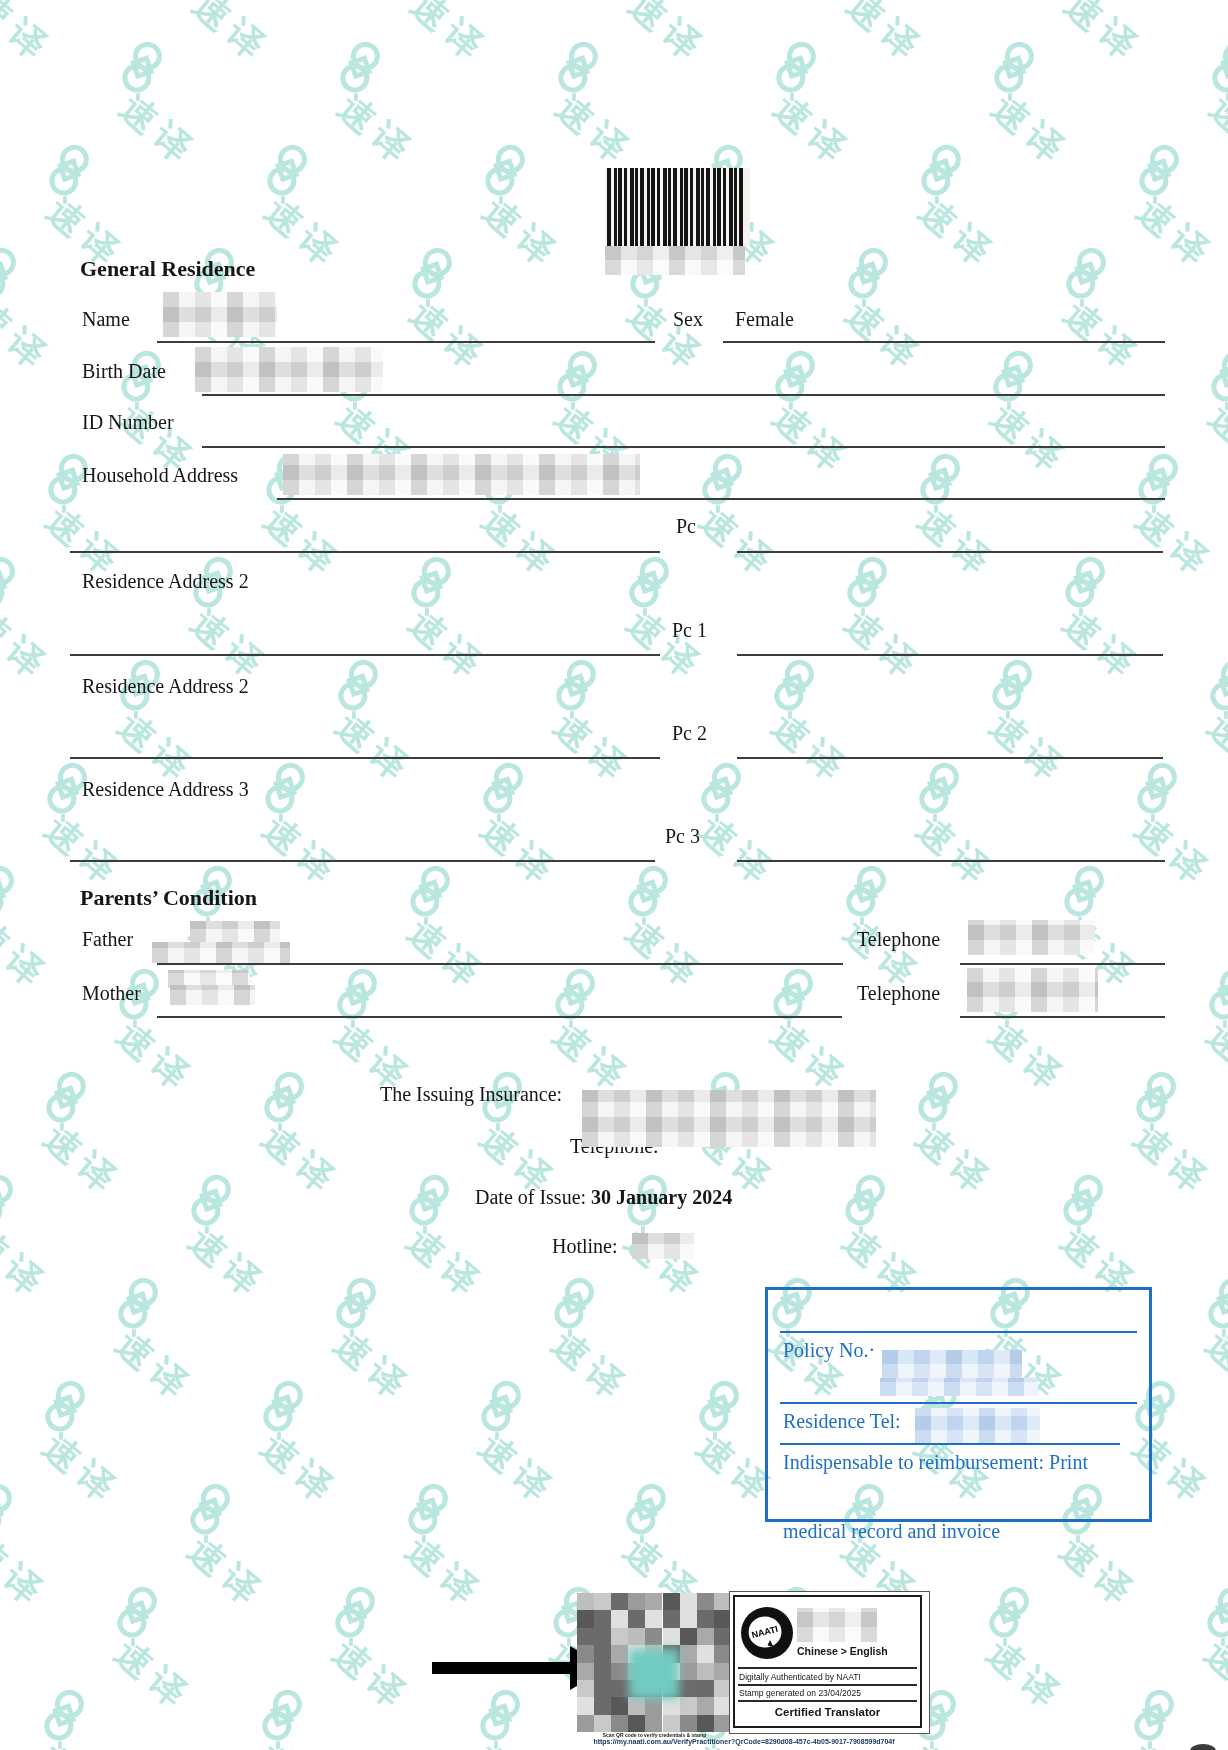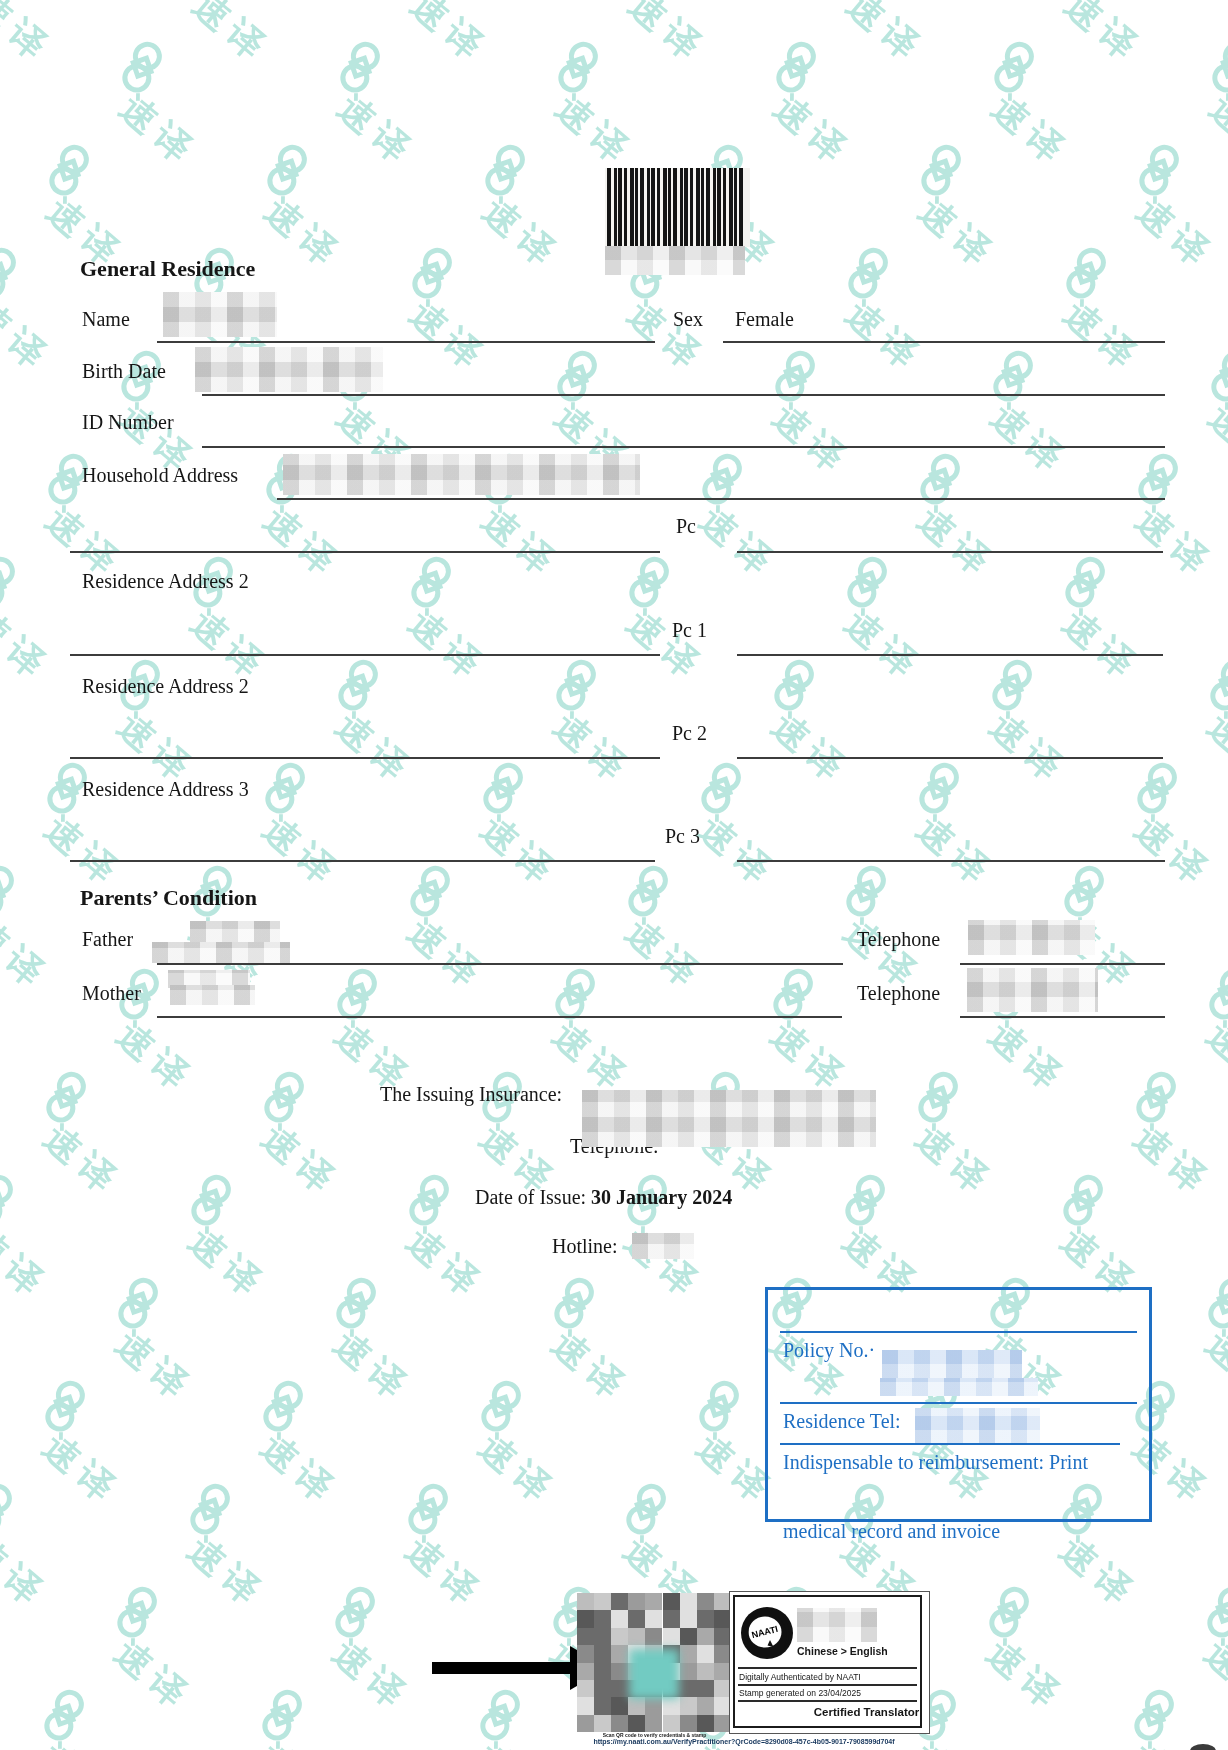--- a/index.html
+++ b/index.html
@@ -1336,20 +1336,20 @@
       <text x="26" y="30" font-size="9" font-weight="bold" text-anchor="middle" font-family="Liberation Sans, sans-serif" transform="rotate(-14 26 28)">NAATI</text>
       <path d="M31 35 l3.5 7 l-6 -1.5 z" fill="#101010"></path>
     </svg>
     <div class="px px-light" style="left:62px;top:11px;width:80px;height:34px;"></div>
     <div class="sans" style="position:absolute;left:62px;top:48px;font-size:10.5px;font-weight:bold;">Chinese &gt; English</div>
     <div class="card-rule" style="left:3px;top:70px;width:179px;"></div>
     <div class="sans" style="position:absolute;left:4px;top:75px;font-size:8.5px;">Digitally Authenticated by NAATI</div>
     <div class="card-rule" style="left:3px;top:87px;width:179px;"></div>
     <div class="sans" style="position:absolute;left:4px;top:91px;font-size:8.5px;">Stamp generated on 23/04/2025</div>
     <div class="card-rule" style="left:3px;top:103px;width:179px;"></div>
-    <div class="sans" style="position:absolute;left:0;top:109px;width:100%;text-align:center;font-size:11.5px;font-weight:bold;padding-left:39px;">Certified Translator</div>
+    <div class="sans" style="position:absolute;left:0;top:109px;width:100%;text-align:center;font-size:11.5px;font-weight:bold;">Certified Translator</div>
   </div>
 
   <div class="tiny-note" style="left:577px;top:1732px;width:155px;font-size:5px;font-weight:bold;color:#1c1c1c;">Scan QR code to verify credentials &amp; stamp</div>
   <div class="tiny-note" style="left:564px;top:1738px;width:360px;font-size:7px;font-weight:bold;color:#16365c;">https://my.naati.com.au/VerifyPractitioner?QrCode=8290d08-457c-4b05-9017-7908599d704f</div>
 
   <div id="corner-arc"></div>
 </div>
 
 </body></html>

